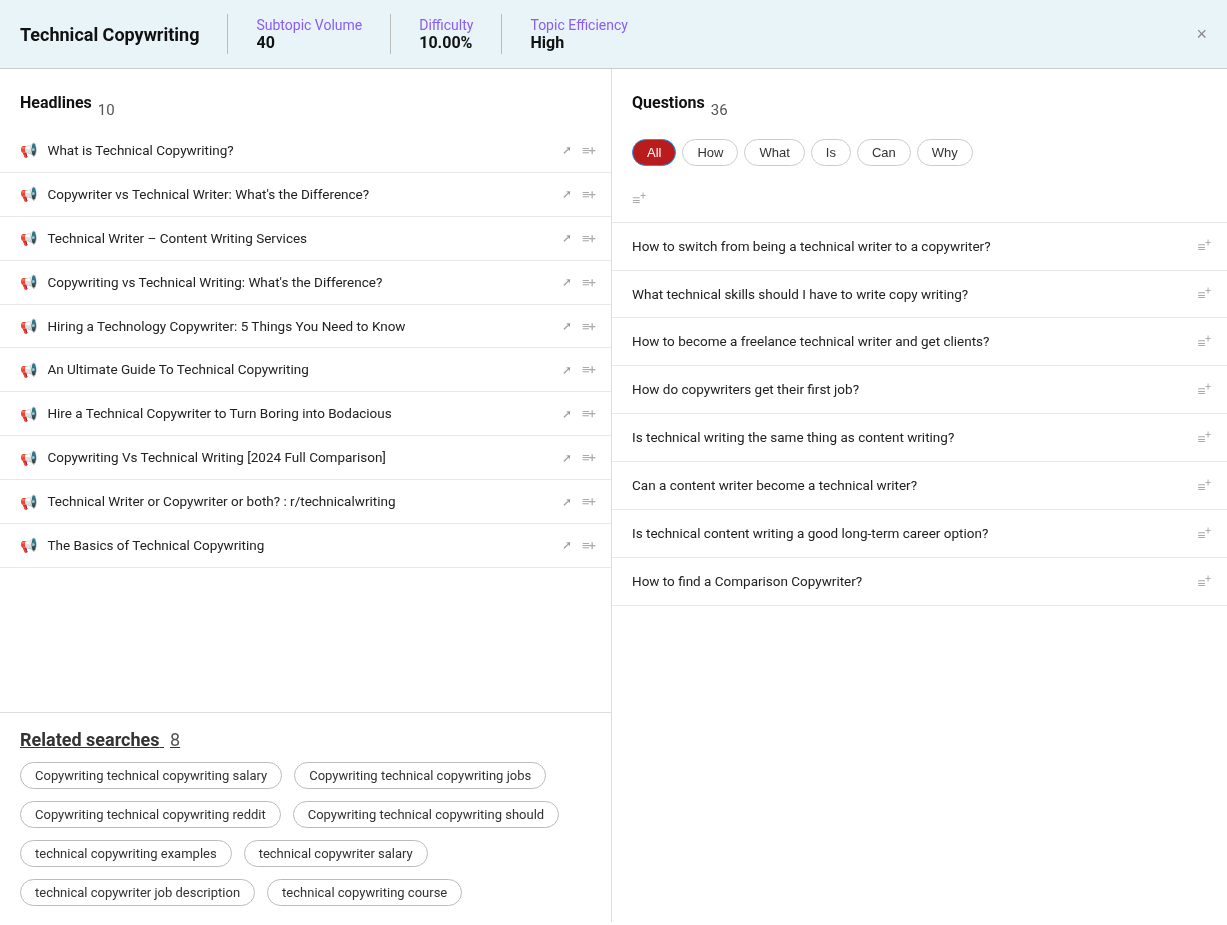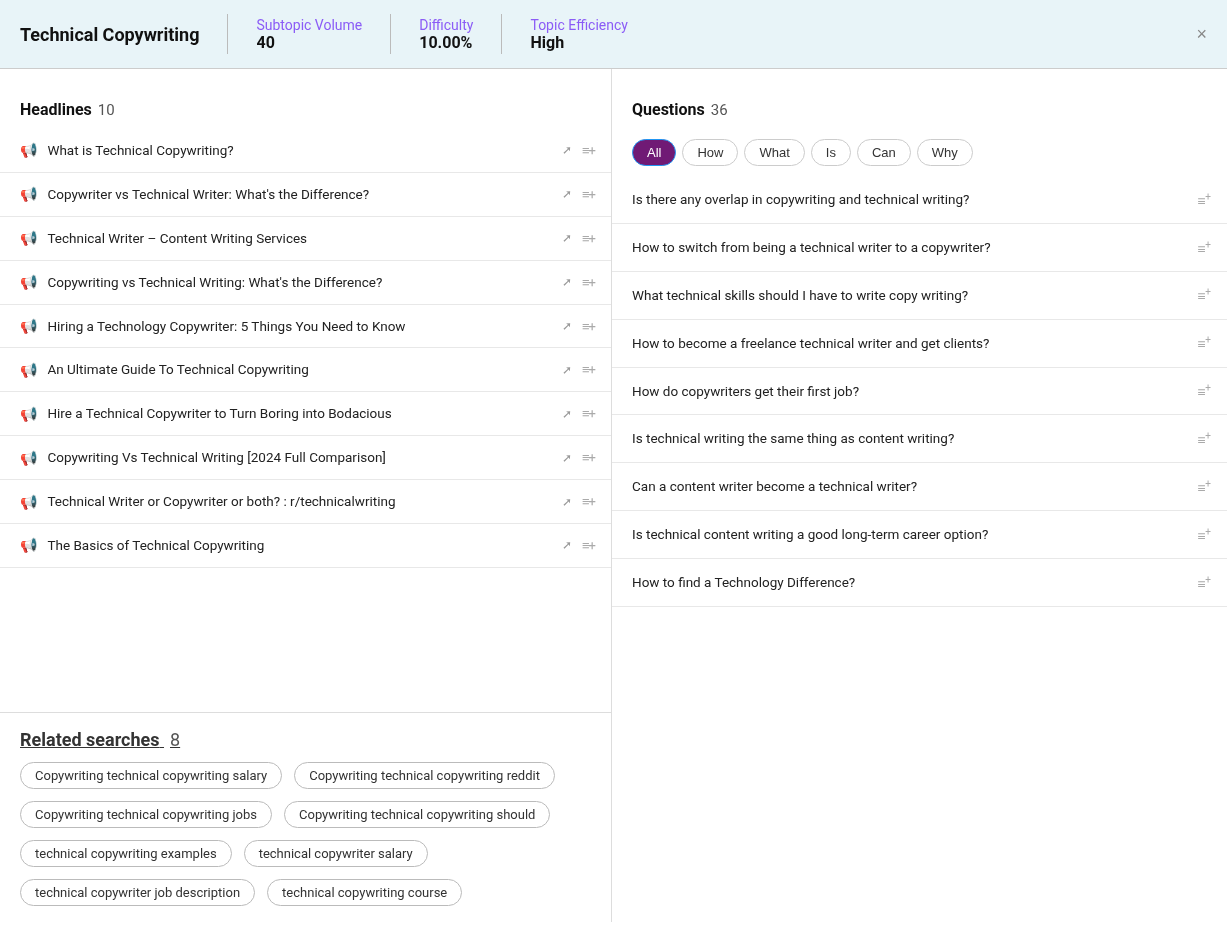--- a/index.html
+++ b/index.html
@@ -80,21 +80,21 @@
       flex: 1;
       display: flex;
       flex-direction: column;
       overflow: hidden;
     }
 
     
     .section-header {
       padding: 16px 20px 10px 20px;
       display: flex;
-      align-items: flex-end;
+      align-items: center;
       gap: 6px;
     }
     .section-title {
       font-size: 16px;
       font-weight: 700;
       color: #111;
     }
     .section-count {
       font-size: 15px;
       color: #555;
@@ -184,21 +184,21 @@
     .filter-btn {
       padding: 5px 14px;
       border-radius: 20px;
       border: 1px solid #ccc;
       background: #fff;
       font-size: 13px;
       color: #333;
       cursor: pointer;
     }
     .filter-btn.active {
-      background: #701a75;
+      background: #b91c1c;
       color: #fff;
       border-color: #2196F3;
     }
     .questions-list {
       flex: 1;
       overflow-y: auto;
     }
     .question-item {
       display: flex;
       align-items: center;
@@ -341,22 +341,22 @@
       </div>
 
     <div class="related-searches">
       <div class="related-title">
         <span>Related searches</span>
         <span style="font-weight:400;color:#555;margin-left:6px;">8</span>
       </div>
       <div class="related-tags" id="related-tags">
 
       <span class="related-tag">Copywriting technical copywriting salary</span>
+          <span class="related-tag">Copywriting technical copywriting jobs</span>
           <span class="related-tag">Copywriting technical copywriting reddit</span>
-          <span class="related-tag">Copywriting technical copywriting jobs</span>
           <span class="related-tag">Copywriting technical copywriting should</span>
           <span class="related-tag">technical copywriting examples</span>
           <span class="related-tag">technical copywriter salary</span>
           <span class="related-tag">technical copywriter job description</span>
           <span class="related-tag">technical copywriting course</span>
         </div>
     </div>
 
   </div>
 
@@ -373,21 +373,20 @@
         <button class="filter-btn">How</button>
         <button class="filter-btn">What</button>
         <button class="filter-btn">Is</button>
         <button class="filter-btn">Can</button>
         <button class="filter-btn">Why</button>
       </div>
 
     <div class="questions-list" id="questions-list">
 
     <div class="question-item">
-          <span class="question-text">Is there any overlap in copywriting and technical writing?</span>
           <span class="question-action" style="color: rgb(170, 170, 170);">≡<span style="font-size:10px;vertical-align:super;">+</span></span>
         </div>
         <div class="question-item">
           <span class="question-text">How to switch from being a technical writer to a copywriter?</span>
           <span class="question-action" style="color: rgb(170, 170, 170);">≡<span style="font-size:10px;vertical-align:super;">+</span></span>
         </div>
         <div class="question-item">
           <span class="question-text">What technical skills should I have to write copy writing?</span>
           <span class="question-action" style="color: rgb(170, 170, 170);">≡<span style="font-size:10px;vertical-align:super;">+</span></span>
         </div>
@@ -405,19 +404,19 @@
         </div>
         <div class="question-item">
           <span class="question-text">Can a content writer become a technical writer?</span>
           <span class="question-action" style="color: rgb(170, 170, 170);">≡<span style="font-size:10px;vertical-align:super;">+</span></span>
         </div>
         <div class="question-item">
           <span class="question-text">Is technical content writing a good long-term career option?</span>
           <span class="question-action" style="color: rgb(170, 170, 170);">≡<span style="font-size:10px;vertical-align:super;">+</span></span>
         </div>
         <div class="question-item">
-          <span class="question-text">How to find a Technology Difference?</span>
+          <span class="question-text">How to find a Comparison Copywriter?</span>
           <span class="question-action" style="color: rgb(170, 170, 170);">≡<span style="font-size:10px;vertical-align:super;">+</span></span>
         </div>
       </div>
 
   </div>
 </div>
 
 </body></html>

